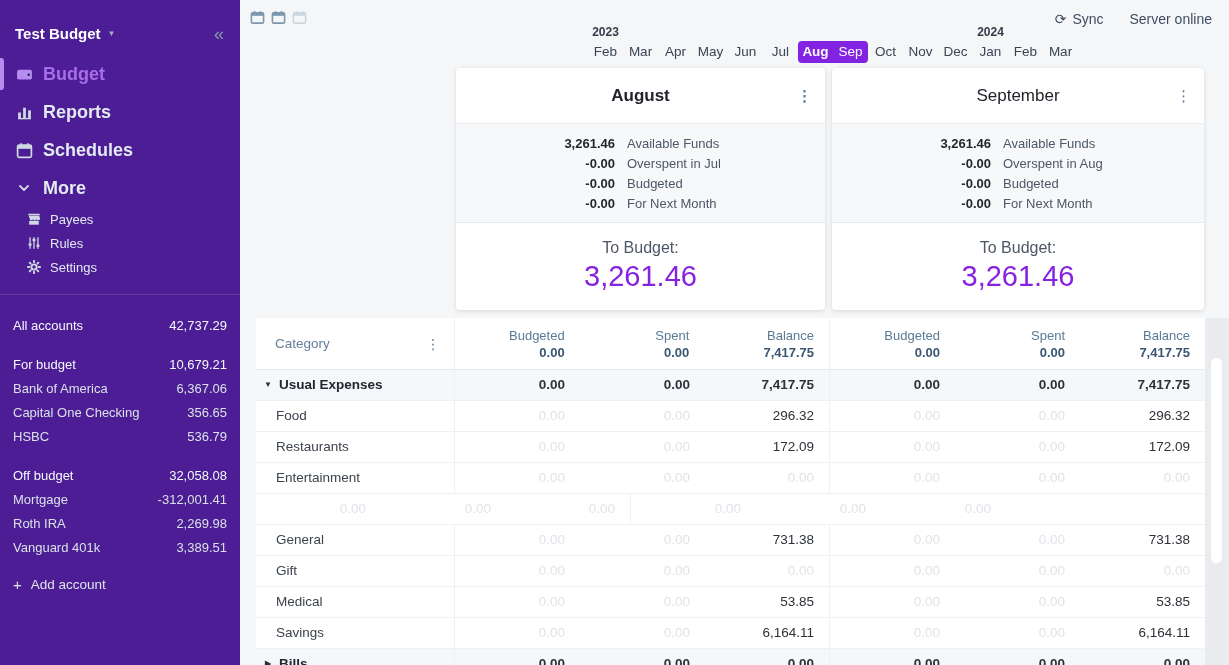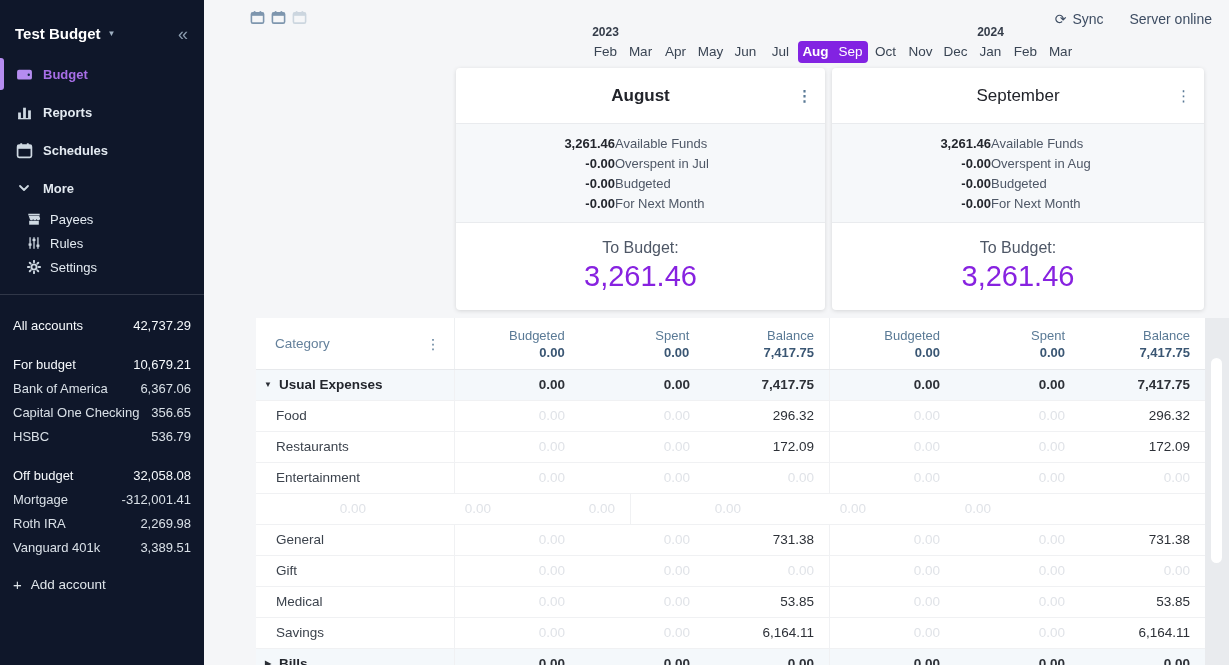--- a/index.html
+++ b/index.html
@@ -1,25 +1,25 @@
 <!DOCTYPE html>
 <html><head>
 <meta charset="utf-8">
 <style>
   *{box-sizing:border-box;margin:0;padding:0}
   html,body{width:1229px;height:665px;overflow:hidden}
   body{font-family:"Liberation Sans",sans-serif;background:#f5f6f8;position:relative;font-size:13px;color:#2d3138}
 
   
-  #sidebar{position:absolute;left:0;top:0;width:204px;height:665px;background:#0f172a;color:#e3eaf1;overflow:hidden}
+  #sidebar{position:absolute;left:0;top:0;width:240px;height:665px;background:#4c1d95;color:#e3eaf1;overflow:hidden}
   .sb-head{display:flex;justify-content:space-between;align-items:center;padding:25px 16px 13px 15px}
   .sb-title{font-size:15px;font-weight:700;color:#fff;display:flex;align-items:center;gap:7px;cursor:pointer}
   .sb-title .dd{font-size:8px;color:#9fb0c2}
   .collapse{color:#8b9cae;font-size:18px;line-height:14px;cursor:pointer}
-  .nav-item{height:38px;display:flex;align-items:center;padding-left:15px;font-size:13px;font-weight:600;color:#e3eaf1;position:relative;cursor:pointer}
+  .nav-item{height:38px;display:flex;align-items:center;padding-left:15px;font-size:18px;font-weight:600;color:#e3eaf1;position:relative;cursor:pointer}
   .nav-item .ic{width:18px;height:18px;margin-right:10px;display:flex;align-items:center;justify-content:center;color:#cfd9e2}
   .nav-item.active{color:#a76ee6}
   .nav-item.active .ic{color:#b58cf0}
   .nav-item.active::before{content:"";position:absolute;left:0;top:3px;bottom:3px;width:4px;background:#b58cf0;border-radius:0 3px 3px 0}
   .sub-item{height:24px;display:flex;align-items:center;padding-left:26px;font-size:13px;font-weight:500;color:#e3eaf1;cursor:pointer}
   .sub-item .ic{width:15px;height:15px;margin-right:9px;display:flex;align-items:center;justify-content:center;color:#cfd9e2}
   .acct-wrap{border-top:1px solid rgba(255,255,255,.14);margin-top:15px;padding:18px 13px 0 13px}
   .acct-row{display:flex;justify-content:space-between;align-items:center;height:24px;font-size:13px;color:#d9e0e7;cursor:pointer}
   .acct-row .av{text-align:right}
   .acct-row.hdr{font-weight:400;color:#f6f9fc}
@@ -44,21 +44,21 @@
   .month.sel-end{border-radius:0 4px 4px 0}
   .month.bold{font-weight:700}
 
   .card{position:absolute;top:68px;height:242px;background:#fff;border-radius:4px;box-shadow:0 1px 4px rgba(0,0,0,.13)}
   .card .ctitle{height:55px;line-height:55px;text-align:center;font-size:17px;color:#22242b;position:relative}
   .card.cur .ctitle{font-weight:700}
   .kebab{position:absolute;right:13px;top:0;color:#5a7a96;font-size:15px;cursor:pointer;line-height:55px}
   .funds{background:#f6f8fa;border-top:1px solid #e9ebee;border-bottom:1px solid #e9ebee;padding:9px 0}
   .frow{display:flex;align-items:center;height:20px;font-size:13px}
   .fval{width:159px;text-align:right;font-weight:700;color:#23262d}
-  .flabel{color:#4e5766}
+  .flabel{margin-left:12px;color:#4e5766}
   .tob{text-align:center;padding-top:16px}
   .tob-label{font-size:16px;color:#4e5766}
   .tob-value{font-size:29px;color:#8722e0;margin-top:3px;cursor:pointer}
 
   
   .btable{position:absolute;left:16px;top:318px;width:949px;height:347px;background:#fff;overflow:hidden}
   .thead{display:flex;height:52px;border-bottom:1px solid #e7e9ec}
   .cat-h{width:199px;border-right:1px solid #eef0f2;display:flex;align-items:center;justify-content:space-between;padding:0 14px 0 19px;font-size:13.5px;color:#64809b}
   .cat-h .kb{color:#5a7a96;font-size:14px;cursor:pointer}
   .mgroup-h{width:375px;display:flex;padding-top:9px;border-right:1px solid #eef0f2}

